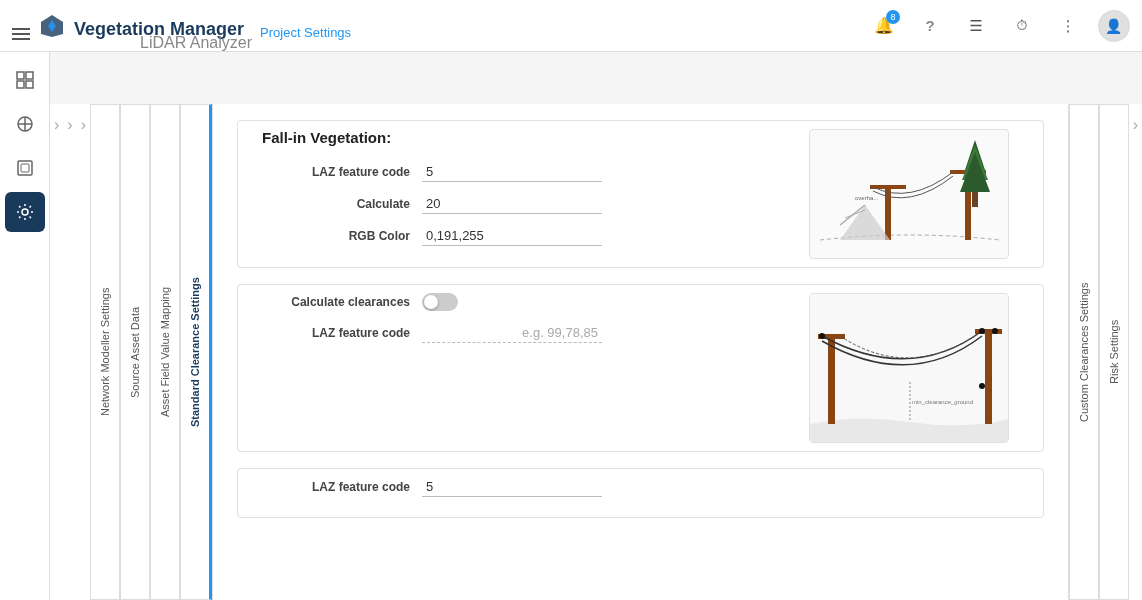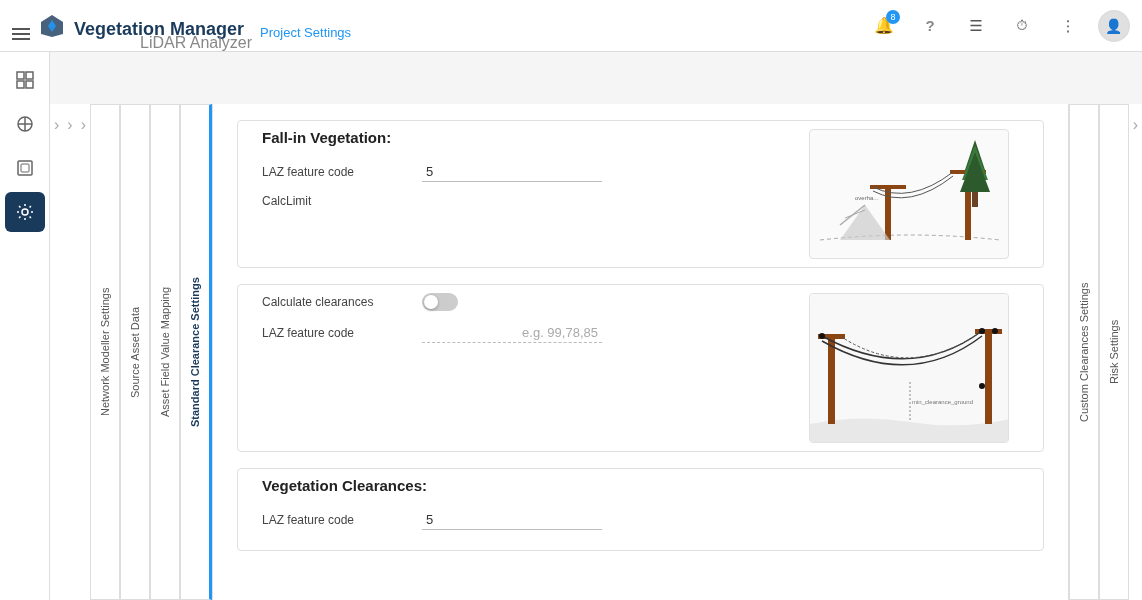--- a/index.html
+++ b/index.html
@@ -146,25 +146,27 @@
 
     .form-area { flex: 1; }
     .illustration-area { width: 220px; flex-shrink: 0; display: flex; align-items: center; justify-content: center; }
 
     .form-row {
       display: flex;
       align-items: center;
       margin-bottom: 12px;
     }
     .form-label {
+      text-align: right;
       font-size: 12px;
       color: #444;
       width: 160px;
       flex-shrink: 0;
       padding-right: 12px;
+      font-weight: bold;
     }
     .form-input {
       border: none;
       border-bottom: 1px solid #bbb;
       outline: none;
       font-size: 13px;
       padding: 2px 4px;
       width: 180px;
       background: transparent;
       color: #333;
@@ -313,21 +315,26 @@
     <div class="section">
       <div class="section-inner">
         <div class="form-area">
           <div class="section-title">Fall-in Vegetation:</div>
 
           <div class="form-row">
             <div class="form-label">LAZ feature code</div>
             <input class="form-input" type="text" value="5" style="">
           </div>
           <div class="form-row">
-            <div class="form-label">CalcLimit</div>
+            <div class="form-label">Calculate</div>
+            <input class="form-input" type="text" value="20" style="">
+          </div>
+          <div class="form-row">
+            <div class="form-label">RGB Color</div>
+            <input class="form-input" type="text" value="0,191,255" style="">
           </div>
         </div>
         <div class="illustration-area">
           <div class="tree-illustration">
             <svg width="200" height="130" viewBox="0 0 200 130">
 
               <path d="M10 110 Q100 100 190 110" stroke="#aaa" stroke-width="1" fill="none" stroke-dasharray="4,3"></path>
 
               <rect x="75" y="55" width="6" height="55" fill="#8B4513"></rect>
               <rect x="60" y="55" width="36" height="4" fill="#8B4513"></rect>
@@ -397,21 +404,20 @@
               <line x1="100" y1="88" x2="100" y2="127" stroke="#888" stroke-width="1" stroke-dasharray="2,2"></line>
 
               <text x="102" y="110" font-size="6" fill="#777">min_clearance_ground</text>
             </svg>
           </div>
         </div>
       </div>
     </div>
 
     <div class="section">
-      <div class="section-title">Vegetation Clearances:</div>
 
       <div class="form-row">
         <div class="form-label">LAZ feature code</div>
         <input class="form-input" type="text" value="5" style="">
       </div>
 
     </div>
 
   </div>
 

